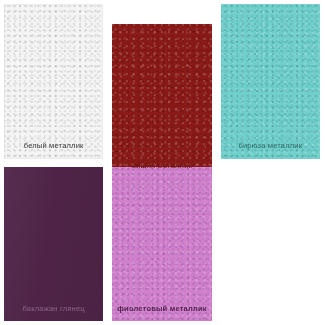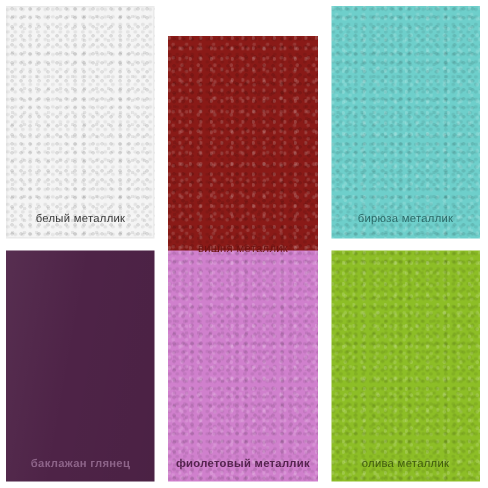--- a/index.html
+++ b/index.html
@@ -45,21 +45,20 @@
       radial-gradient(circle at 67% 31%, rgba(0,0,0,0.10) 0 1px, transparent 1.4px),
       radial-gradient(circle at 84% 77%, rgba(255,255,255,0.14) 0 1px, transparent 1.4px),
       radial-gradient(circle at 55% 88%, rgba(0,0,0,0.08) 0 1px, transparent 1.4px),
       radial-gradient(circle at 24% 45%, rgba(0,0,0,0.07) 0 1px, transparent 1.4px);
     background-size: 7px 7px, 9px 9px, 6px 6px, 11px 11px, 8px 8px, 5px 5px;
   }
   .swatch-chip.gloss {
     background-image:
       linear-gradient(100deg, rgba(255,255,255,0.05) 0%, rgba(255,255,255,0.00) 45%, rgba(0,0,0,0.04) 100%);
     background-size: 100% 100%;
-    font-weight: bold;
   }
   .swatch-chip.paper {
     box-shadow: inset 0 0 0 1px rgba(0,0,0,0.04);
   }
   .swatch-label {
     position: relative;
     z-index: 2;
     font-size: 7.5px;
     line-height: 1;
     letter-spacing: 0.2px;
@@ -91,18 +90,13 @@
     <div class="swatch-cell">
       <div class="swatch-chip gloss" style="background-color: rgb(78, 35, 71);">
         <div class="swatch-label" style="color: rgb(141, 100, 137);">баклажан глянец</div>
       </div>
     </div>
     <div class="swatch-cell">
       <div class="swatch-chip" style="background-color: rgb(208, 128, 205);">
         <div class="swatch-label" style="color: rgb(85, 35, 79); font-weight: bold;">фиолетовый металлик</div>
       </div>
     </div>
-    <div class="swatch-cell">
-      <div class="swatch-chip" style="background-color: rgb(141, 190, 38);">
-        <div class="swatch-label" style="color: rgb(63, 90, 13);">олива металлик</div>
-      </div>
-    </div>
   </div>
 
 </body></html>

